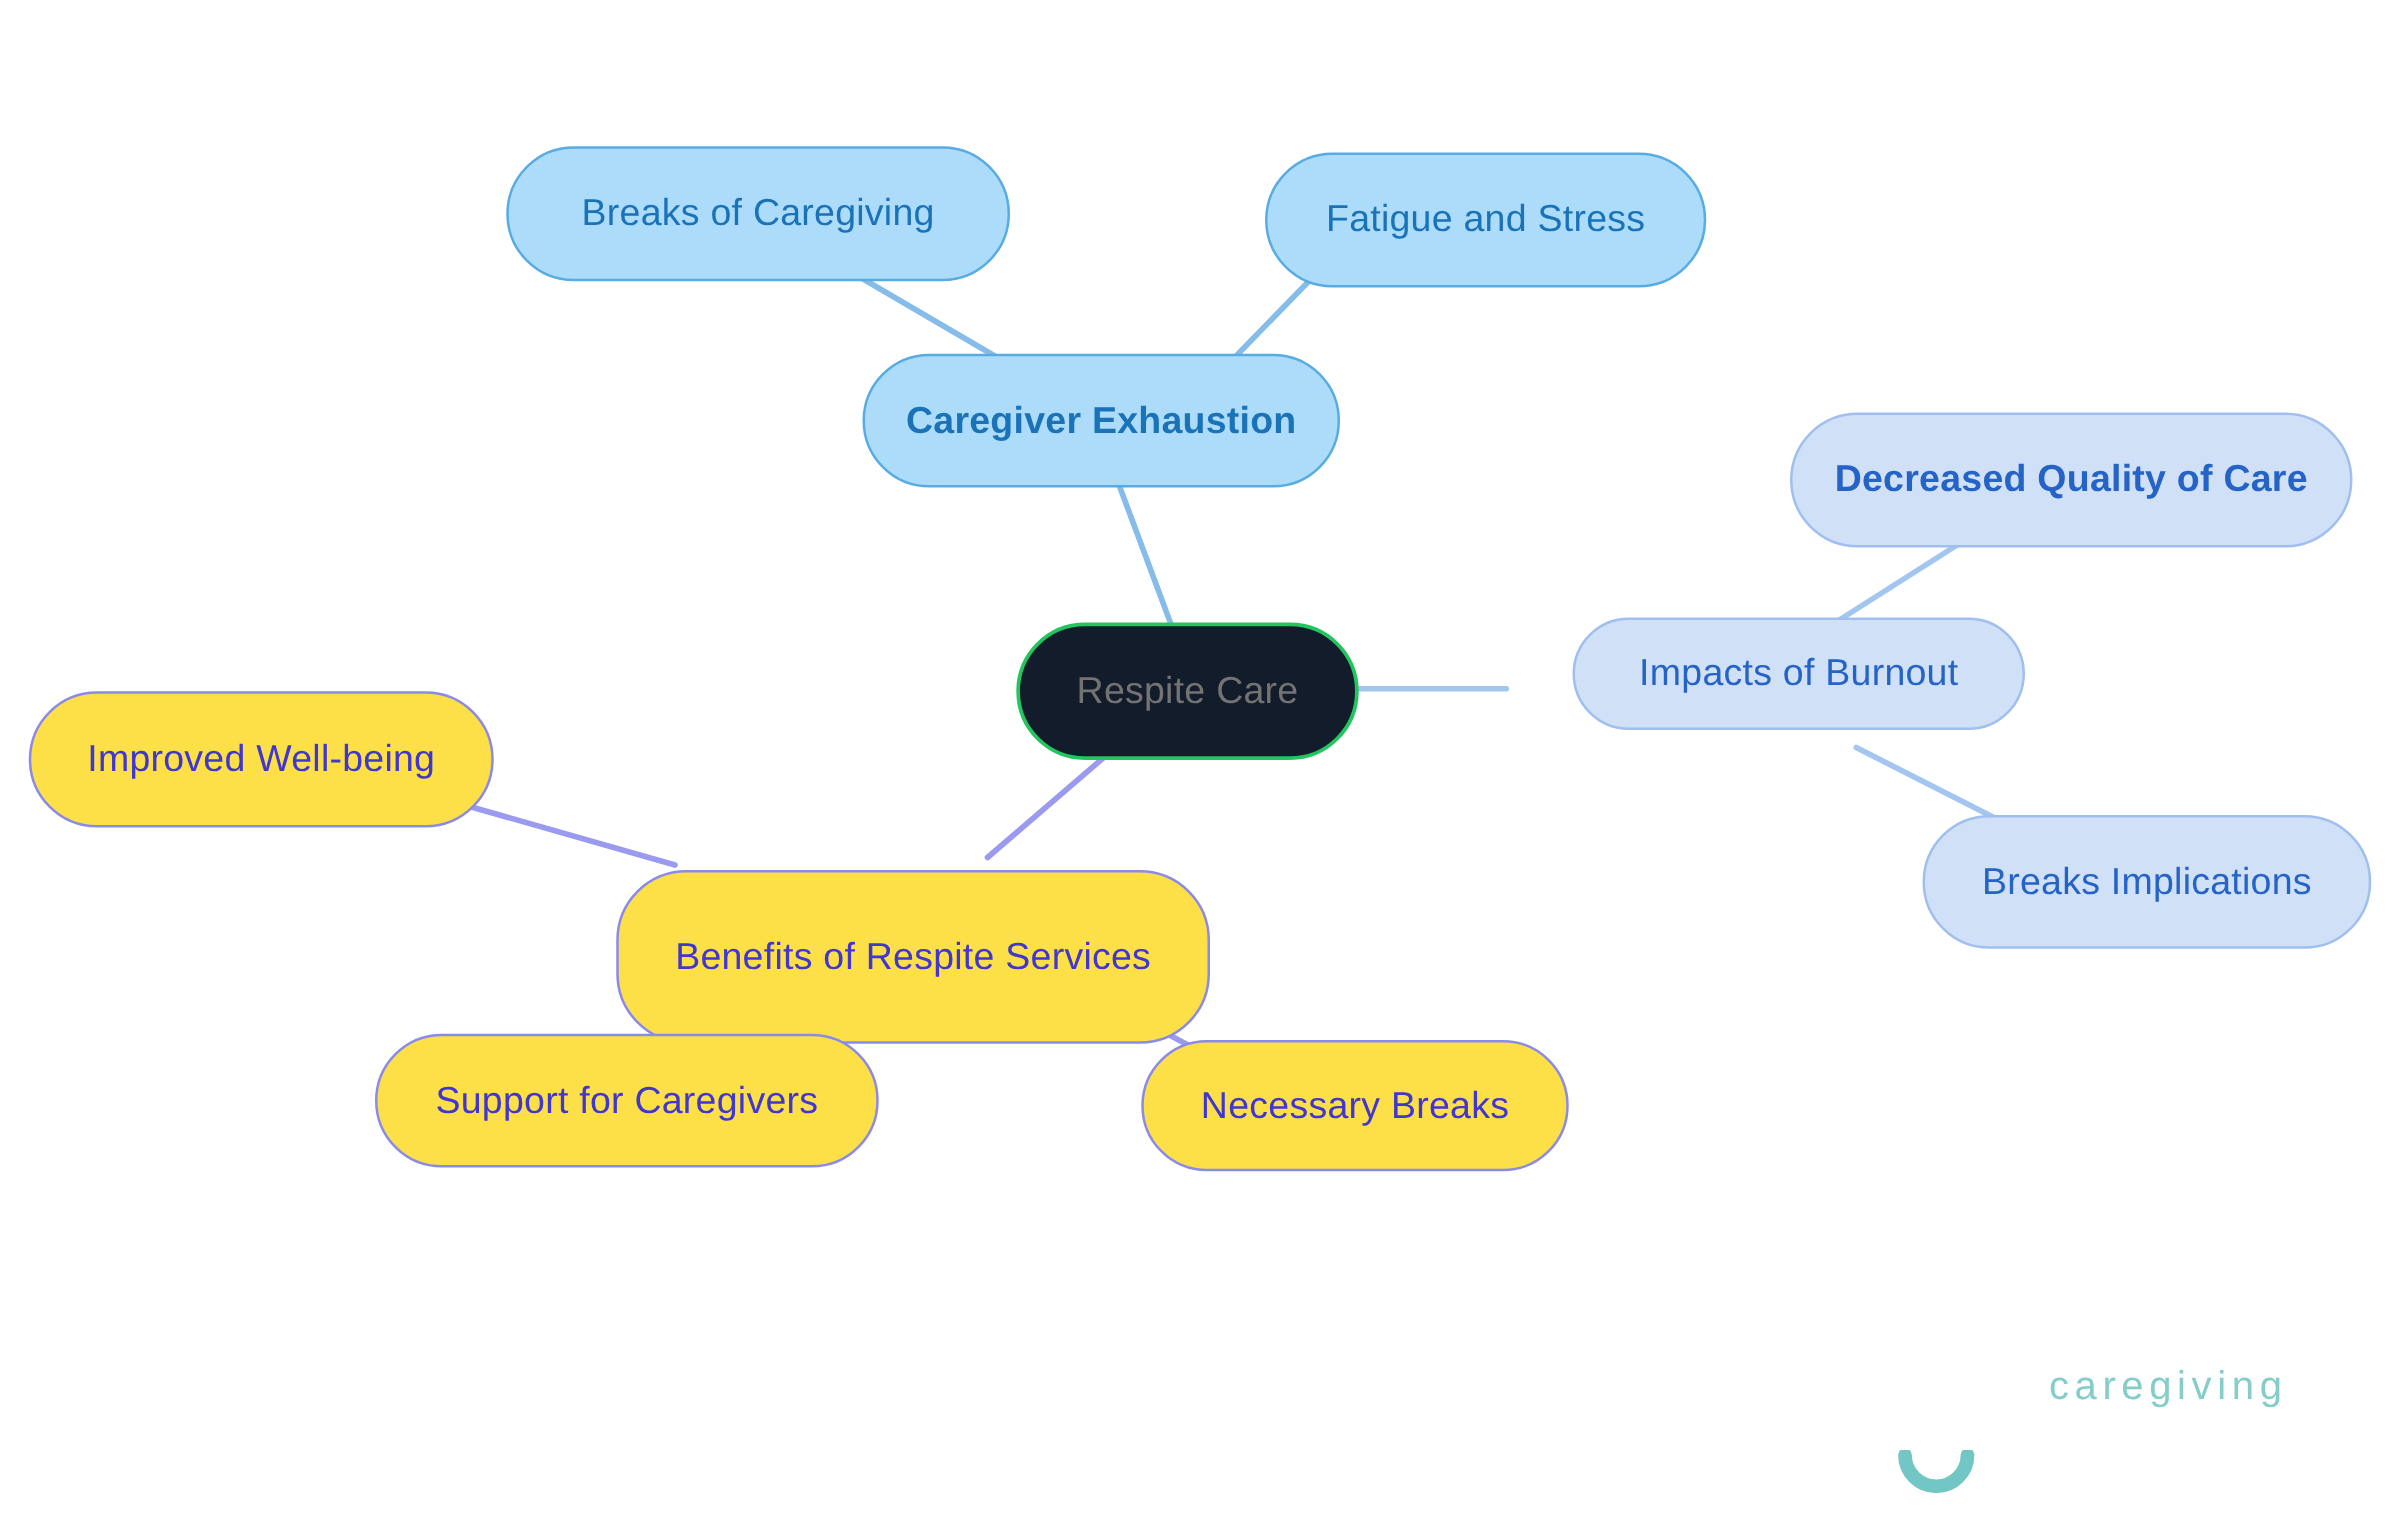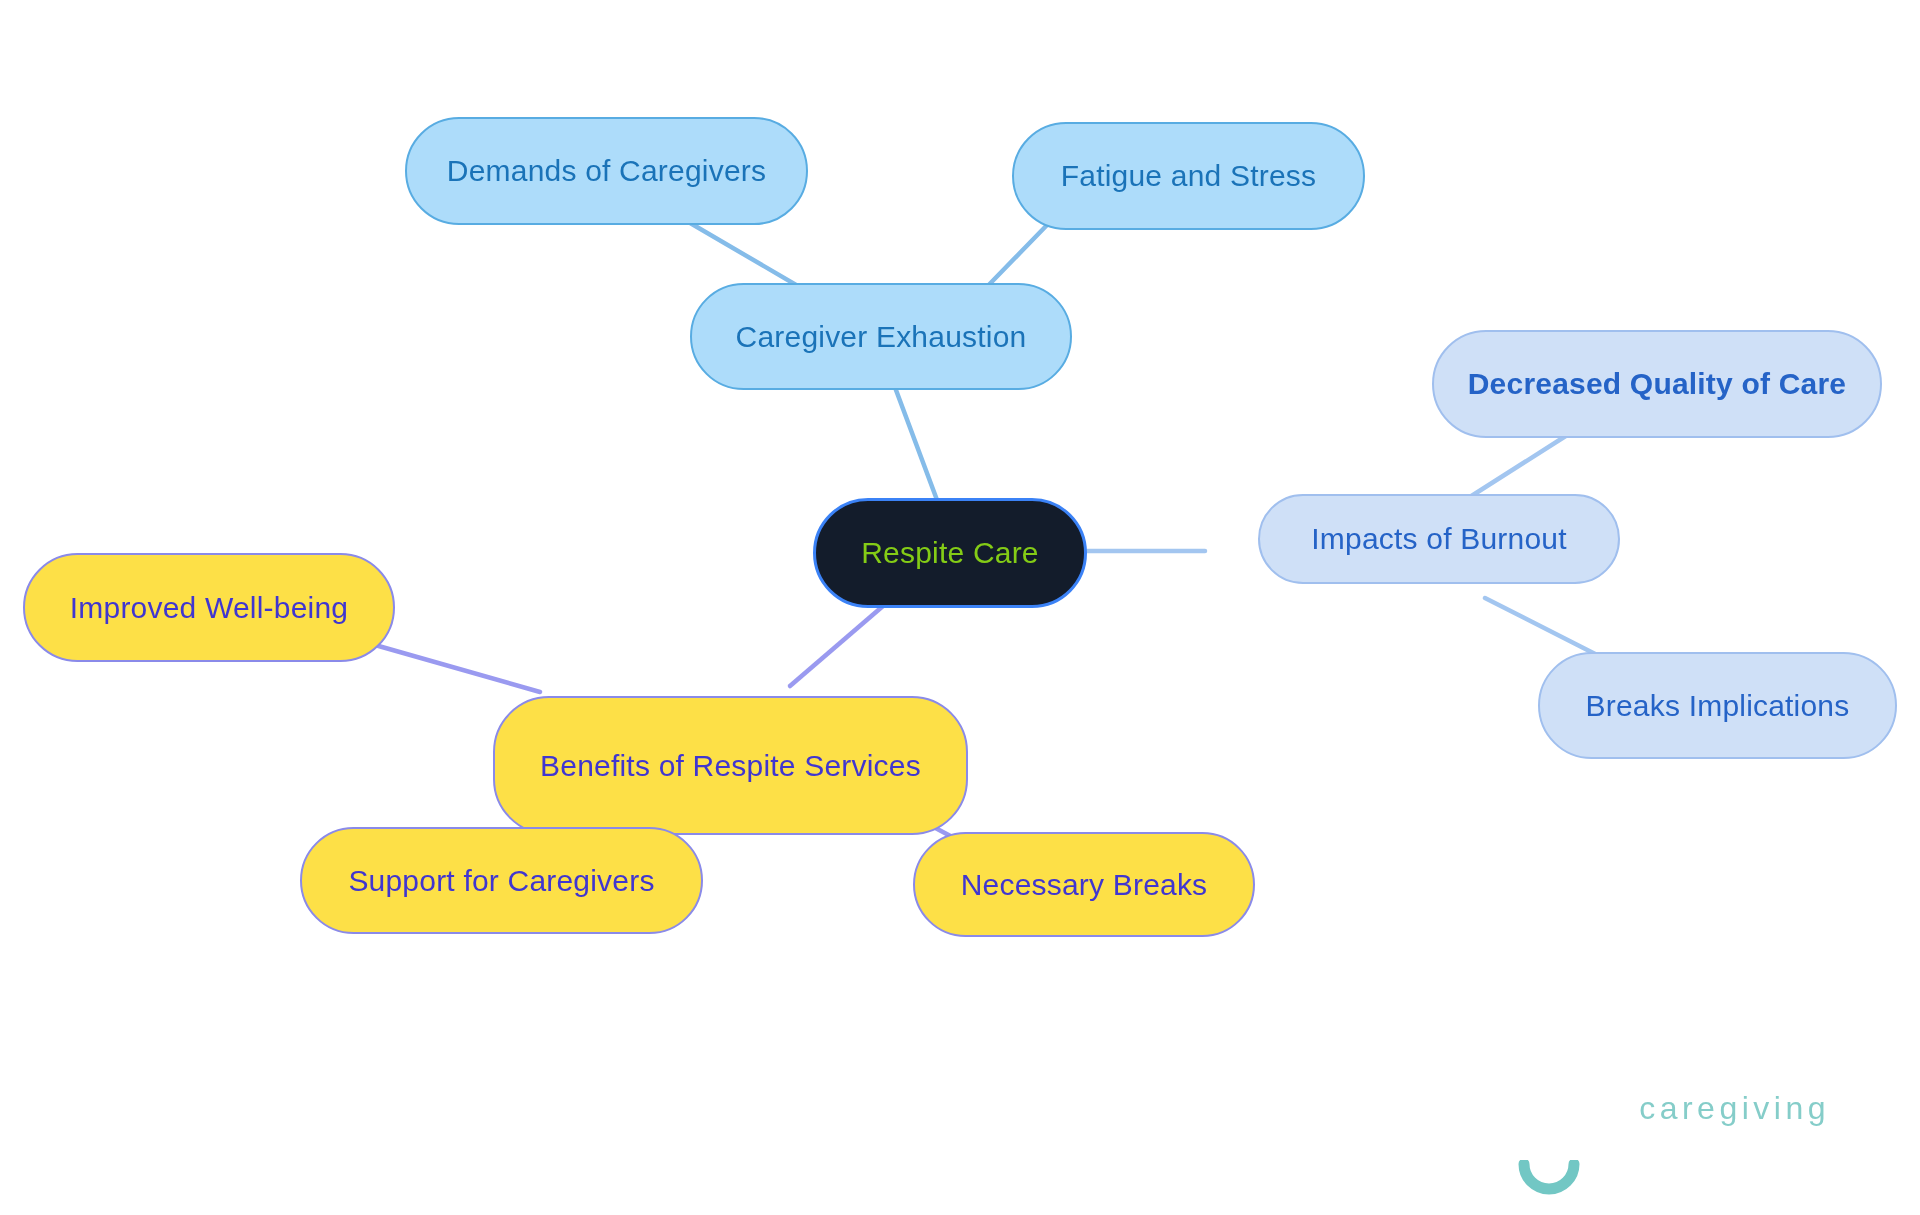--- a/index.html
+++ b/index.html
@@ -7,27 +7,27 @@
   .canvas{position:relative;width:1920px;height:1215px;background:#ffffff;overflow:hidden;}
   .edges{position:absolute;left:0;top:0;width:1920px;height:1215px;}
   .node{
     position:absolute;display:flex;align-items:center;justify-content:center;
     border-radius:56px;font-size:30px;letter-spacing:0.2px;
     box-sizing:border-box;border:2px solid transparent;cursor:pointer;
     user-select:none;text-align:center;
   }
   .node .lbl{pointer-events:none;}
   
-  .root-node{background:#131c2b;border:3px solid #3b82f6;color:#84cc16;text-align:center;}
+  .root-node{background:#131c2b;border:3px solid #22c55e;color:#737373;text-align:center;}
   .blue{background:#addcfa;border-color:#58ace2;color:#1a73b8;}
   .peri{background:#cfe0f7;border-color:#a0bfee;color:#2563c7;}
   .purp{background:#fde047;border-color:#8a8ae9;color:#4036d0;}
   
   .n-root{left:813px;top:498px;width:274px;height:110px;}
-  .n-ce{left:690px;top:283px;width:382px;height:107px;}
+  .n-ce{left:690px;top:283px;width:382px;height:107px;font-weight:bold;}
   .n-dc{left:405px;top:117px;width:403px;height:108px;}
   .n-fs{left:1012px;top:122px;width:353px;height:108px;}
   .n-ib{left:1258px;top:494px;width:362px;height:90px;}
   .n-dq{left:1432px;top:330px;width:450px;height:108px;font-weight:bold;}
   .n-hi{left:1538px;top:652px;width:359px;height:107px;}
   .n-br{left:493px;top:696px;width:475px;height:139px;}
   .n-iw{left:23px;top:553px;width:372px;height:109px;}
   .n-sc{left:300px;top:827px;width:403px;height:107px;}
   .n-nb{left:913px;top:832px;width:342px;height:105px;}
   
@@ -60,21 +60,21 @@
   </svg>
 
   <div class="node root-node n-root">
     <span class="lbl">Respite Care</span>
   </div>
 
   <div class="node blue n-ce">
     <span class="lbl">Caregiver Exhaustion</span>
   </div>
   <div class="node blue n-dc">
-    <span class="lbl">Demands of Caregivers</span>
+    <span class="lbl">Breaks of Caregiving</span>
   </div>
   <div class="node blue n-fs">
     <span class="lbl">Fatigue and Stress</span>
   </div>
 
   <div class="node peri n-ib">
     <span class="lbl">Impacts of Burnout</span>
   </div>
   <div class="node peri n-dq">
     <span class="lbl">Decreased Quality of Care</span>

